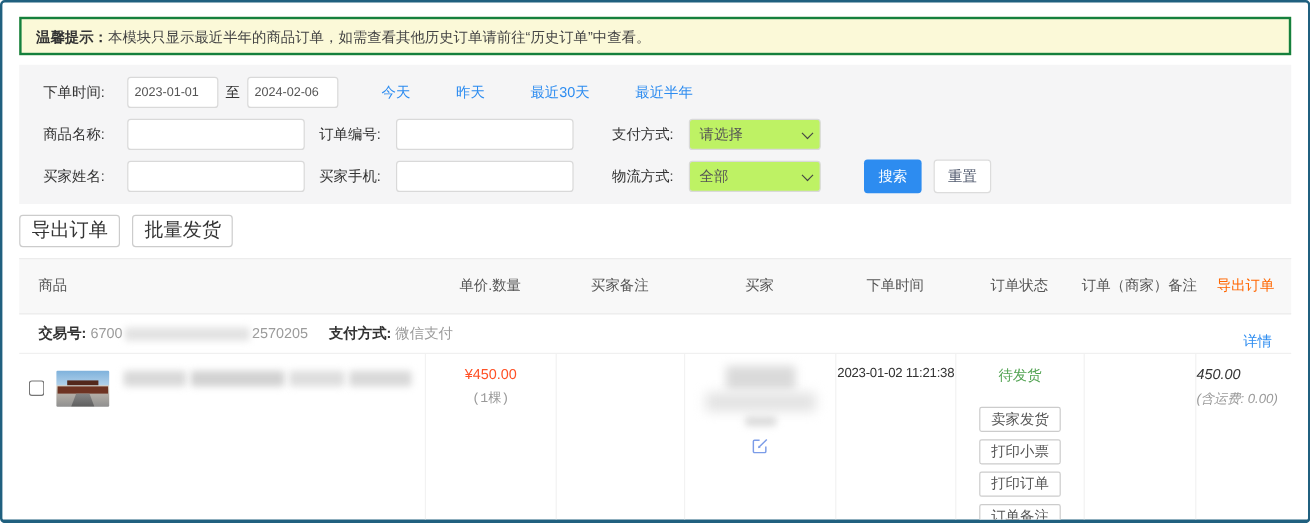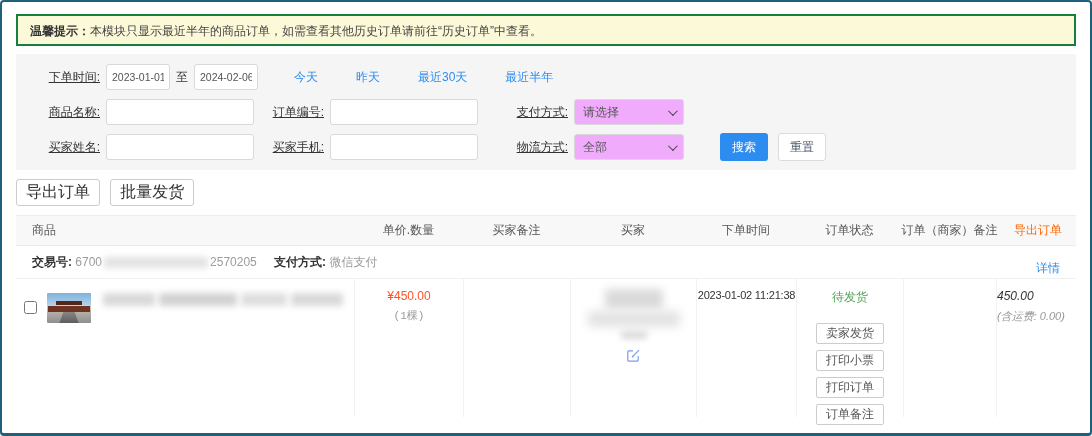--- a/index.html
+++ b/index.html
@@ -9,45 +9,45 @@
           border-radius:4px; background:#fff; padding:12px 14px; font-size:12px; color:#333;
           position:relative; overflow:hidden; }
   
   .notice { height:32px; line-height:30px; background:#fbf9d8; border:2px solid #15803d;
             padding:0 12px; color:#444; white-space:nowrap; }
   .notice b { font-weight:bold; color:#333; }
   
   .filter { background:#f5f5f6; margin-top:8px; padding:10px 0 10px 20px; }
   .f-row { height:26px; margin-bottom:9px; display:flex; align-items:center; }
   .f-row:last-child { margin-bottom:0; }
-  .f-label { display:inline-block; width:64px; text-align:right; margin-right:6px; color:#333; flex:none;text-decoration:underline; }
+  .f-label { display:inline-block; width:64px; margin-right:6px; color:#333; flex:none; }
   .inp { height:26px; border:1px solid #d9d9d9; border-radius:3px; background:#fff;
          padding:0 5px; color:#555; font-family:inherit; }
-  .date-inp { width:64px; font-size:10.5px; }
+  .date-inp { width:76px; font-size:10.5px; }
   .txt-inp { width:148px; font-size:12px; }
   .to-sep { margin:0 6px; color:#333; }
   .qlink { color:#2d8cf0; text-decoration:none; margin-left:38px; cursor:pointer; }
   .qlink.first { margin-left:36px; }
   .lbl-g2 { margin-left:12px; width:58px; }
   .lbl-g3 { margin-left:32px; width:58px; }
-  .sel { width:110px; height:26px; border:1px solid #d9d9d9; border-radius:3px; background:#f0abfc;
+  .sel { width:110px; height:26px; border:1px solid #d9d9d9; border-radius:3px; background:#bef264;
          display:inline-flex; align-items:center; justify-content:space-between; padding:0 8px;
          color:#555; cursor:pointer; flex:none; }
   .chev { width:7px; height:7px; border-right:1.6px solid #444; border-bottom:1.6px solid #444;
           transform:rotate(45deg) translateY(-2px); flex:none; }
   .btn-search { width:48px; height:28px; background:#2d8cf0; color:#fff; border:0; border-radius:3px;
                 margin-left:36px; font-size:12px; font-family:inherit; cursor:pointer; }
   .btn-reset { width:48px; height:28px; background:#fff; color:#515a6e; border:1px solid #dcdcdc;
                border-radius:3px; margin-left:10px; font-size:12px; font-family:inherit; cursor:pointer; }
   
   .toolbar { margin-top:9px; }
   .tb-btn { height:27px; padding:0 9px; background:#fff; border:1px solid #ccc; border-radius:3px;
             color:#333; font-size:16px; font-family:inherit; margin-right:7px; cursor:pointer; }
   
-  .thead { display:flex; align-items:center; height:31px; background:#f8f8f8; margin-top:9px;
+  .thead { display:flex; align-items:center; height:47px; background:#f8f8f8; margin-top:9px;
            border-top:1px solid #ececec; border-bottom:1px solid #ececec; color:#555; }
   .hc { display:flex; justify-content:center; white-space:nowrap; }
   .c0{width:338px;} .c1{width:109px;} .c2{width:107px;} .c3{width:126px;}
   .c4{width:100px;} .c5{width:107px;} .c6{width:93px;} .c7{width:80px; flex:1;}
   .hc.c0 { justify-content:flex-start; padding-left:16px; }
   .hc.c7 { justify-content:flex-end; padding-right:14px; color:#ff6600; }
   
   .meta { position:relative; padding:7px 16px 6px; line-height:19px; border-bottom:1px solid #f0f0f0; }
   .meta .lab { font-weight:bold; color:#333; }
   .meta .val { color:#666; }

